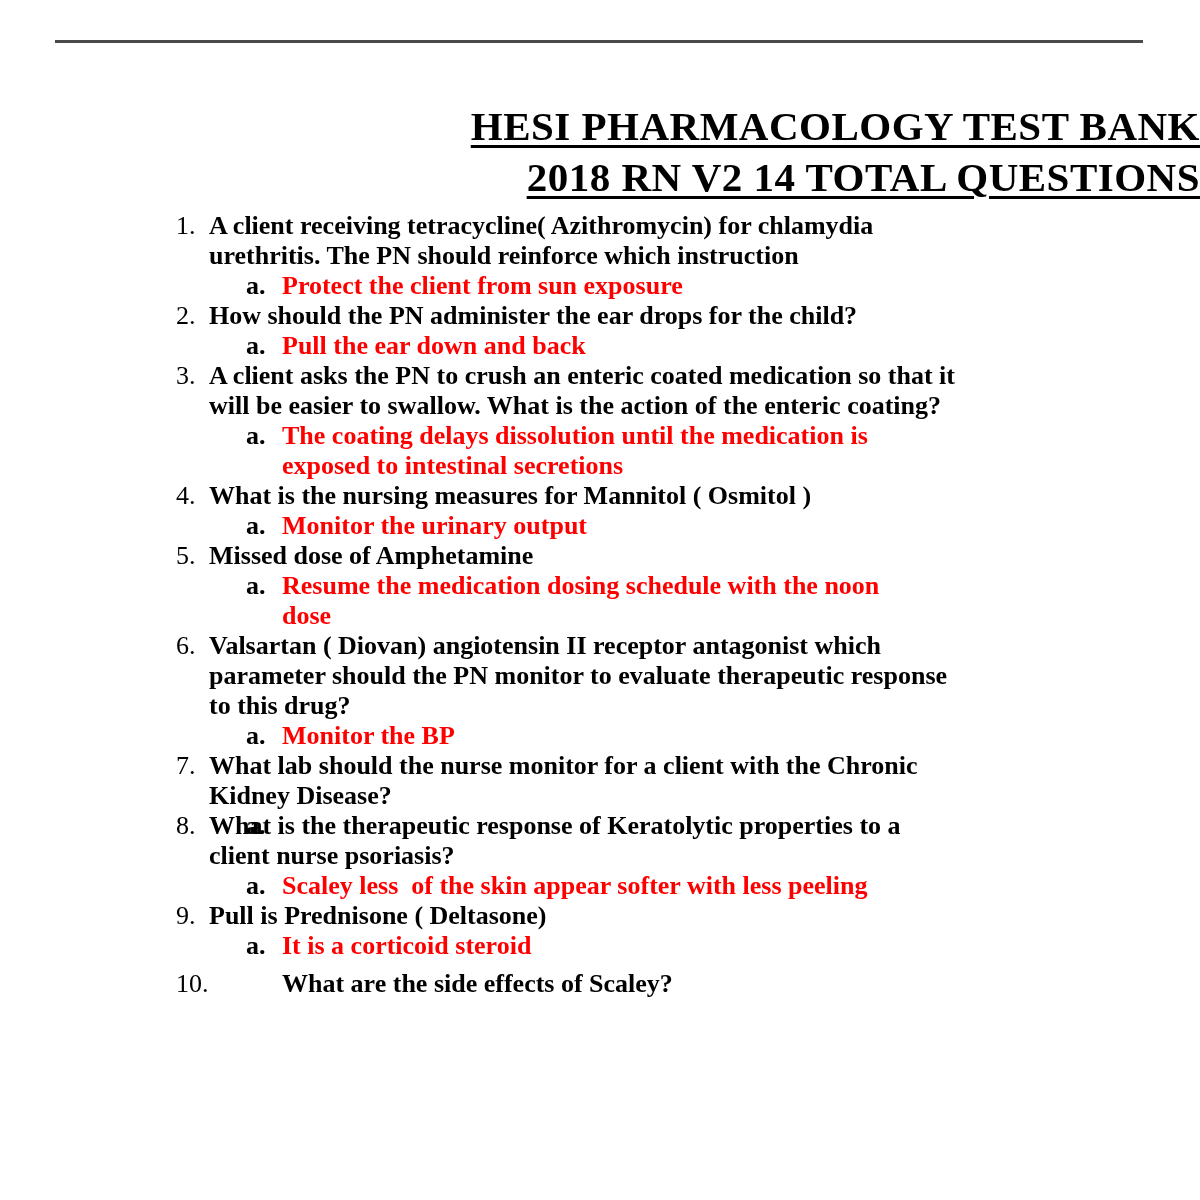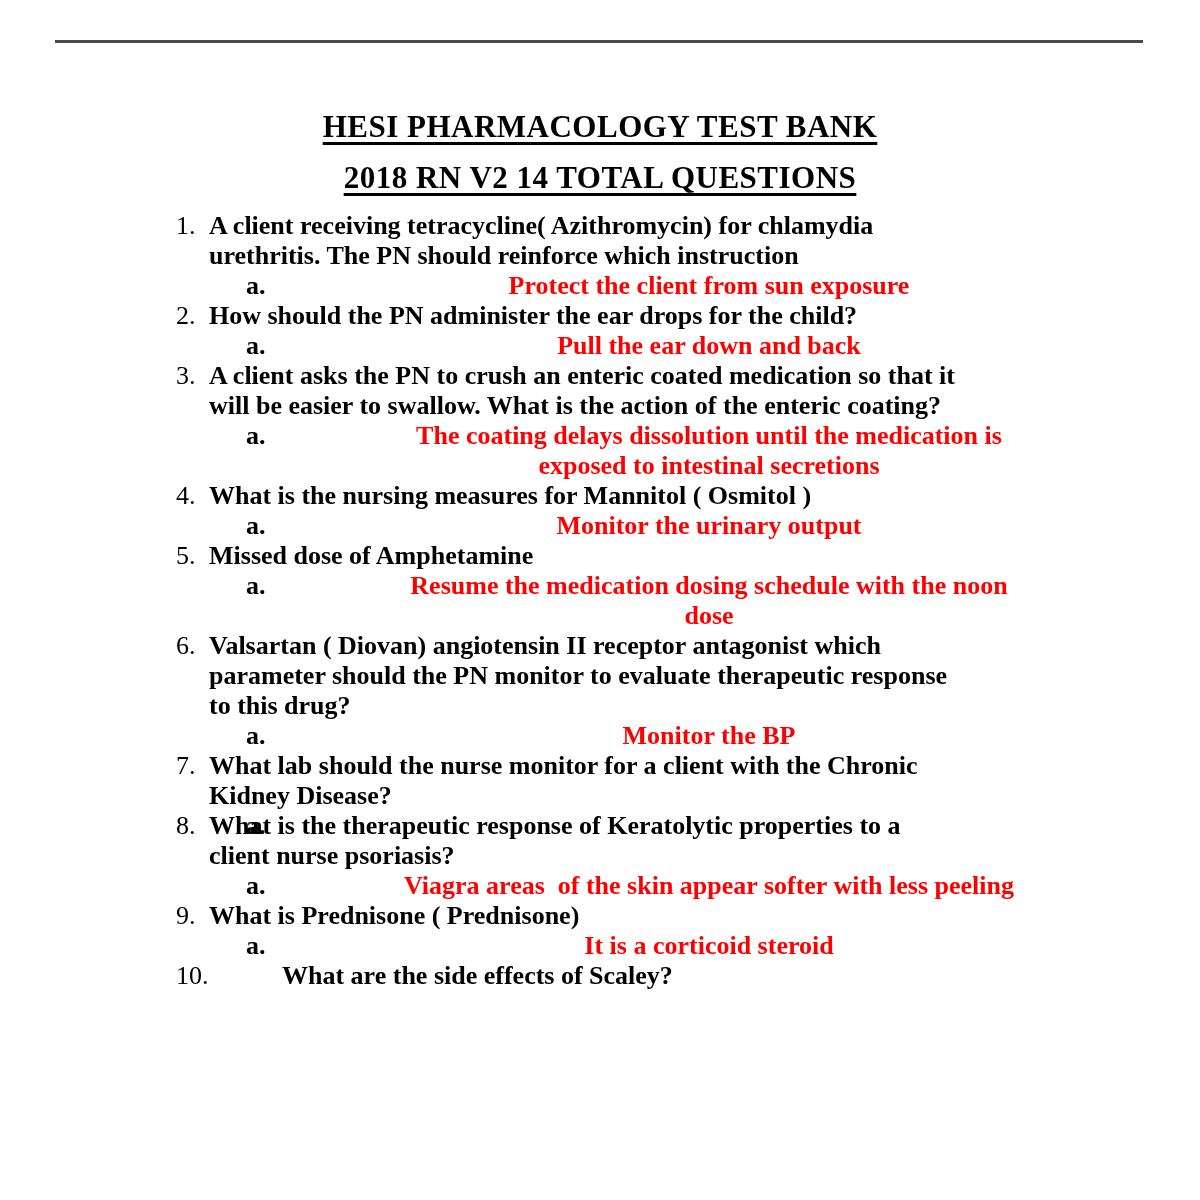--- a/index.html
+++ b/index.html
@@ -22,23 +22,23 @@
     left: 55px;
     width: 1088px;
     height: 3px;
     background: #4a4a4a;
   }
   .doc-title {
     position: absolute;
     top: 101px;
     left: 0;
     width: 100%;
-    text-align: center;
-    font-weight: bold;
-    font-size: 31px;
+    text-align: right;
+    font-weight: bold;
+    font-size: 41px;
     line-height: 51px;
     letter-spacing: 0.5px;
   }
   .doc-title .t-line {
     text-decoration: underline;
     text-decoration-thickness: 3px;
     text-underline-offset: 5px;
   }
   .questions {
     position: absolute;
@@ -47,20 +47,21 @@
     width: 960px;
     font-size: 26px;
     line-height: 30px;
   }
   .q-line {
     position: relative;
     padding-left: 33px;
   }
   .q-line.wide-gap {
     padding-left: 106px;
+    margin-top: 8px;
   }
   .q-num {
     position: absolute;
     left: 0;
     top: 0;
   }
   .q-text {
     white-space: pre-wrap;
     font-weight: bold;
   }
@@ -72,21 +73,20 @@
     position: absolute;
     left: 70px;
     top: 0;
     font-weight: bold;
     color: #000000;
   }
   .a-text {
     white-space: pre-wrap;
     font-weight: bold;
     color: #ff0000;
-    text-align: center;
   }
 </style>
 </head>
 <body>
 
 <div class="page">
   <div class="top-rule"></div>
 
   <div class="doc-title">
     <span class="t-line" style="display:block">HESI PHARMACOLOGY TEST BANK</span>
@@ -179,28 +179,28 @@
     </div>
 
     <div>
       <div class="q-line">
         <span class="q-num">8.</span>
         <div class="q-text">What is the therapeutic response of Keratolytic properties to a
 client nurse psoriasis?</div>
       </div>
       <div class="q-answer">
         <span class="a-letter">a.</span>
-        <div class="a-text">Viagra areas  of the skin appear softer with less peeling</div>
+        <div class="a-text">Scaley less  of the skin appear softer with less peeling</div>
       </div>
     </div>
 
     <div>
       <div class="q-line">
         <span class="q-num">9.</span>
-        <div class="q-text">What is Prednisone ( Prednisone)</div>
+        <div class="q-text">Pull is Prednisone ( Deltasone)</div>
       </div>
       <div class="q-answer">
         <span class="a-letter">a.</span>
         <div class="a-text">It is a corticoid steroid</div>
       </div>
     </div>
 
     <div>
       <div class="q-line wide-gap">
         <span class="q-num">10.</span>

